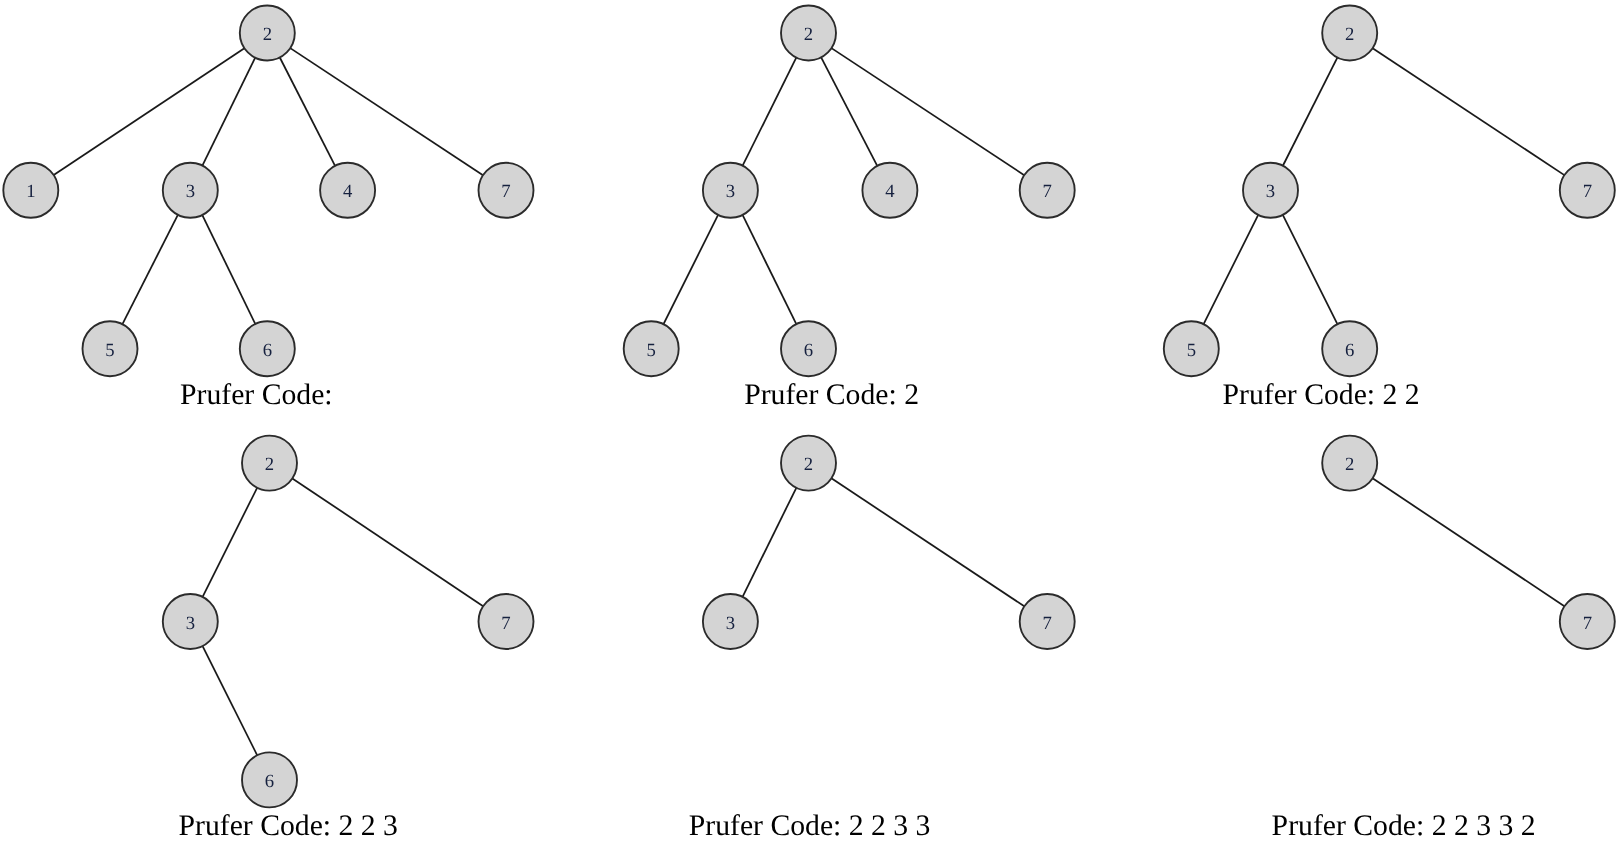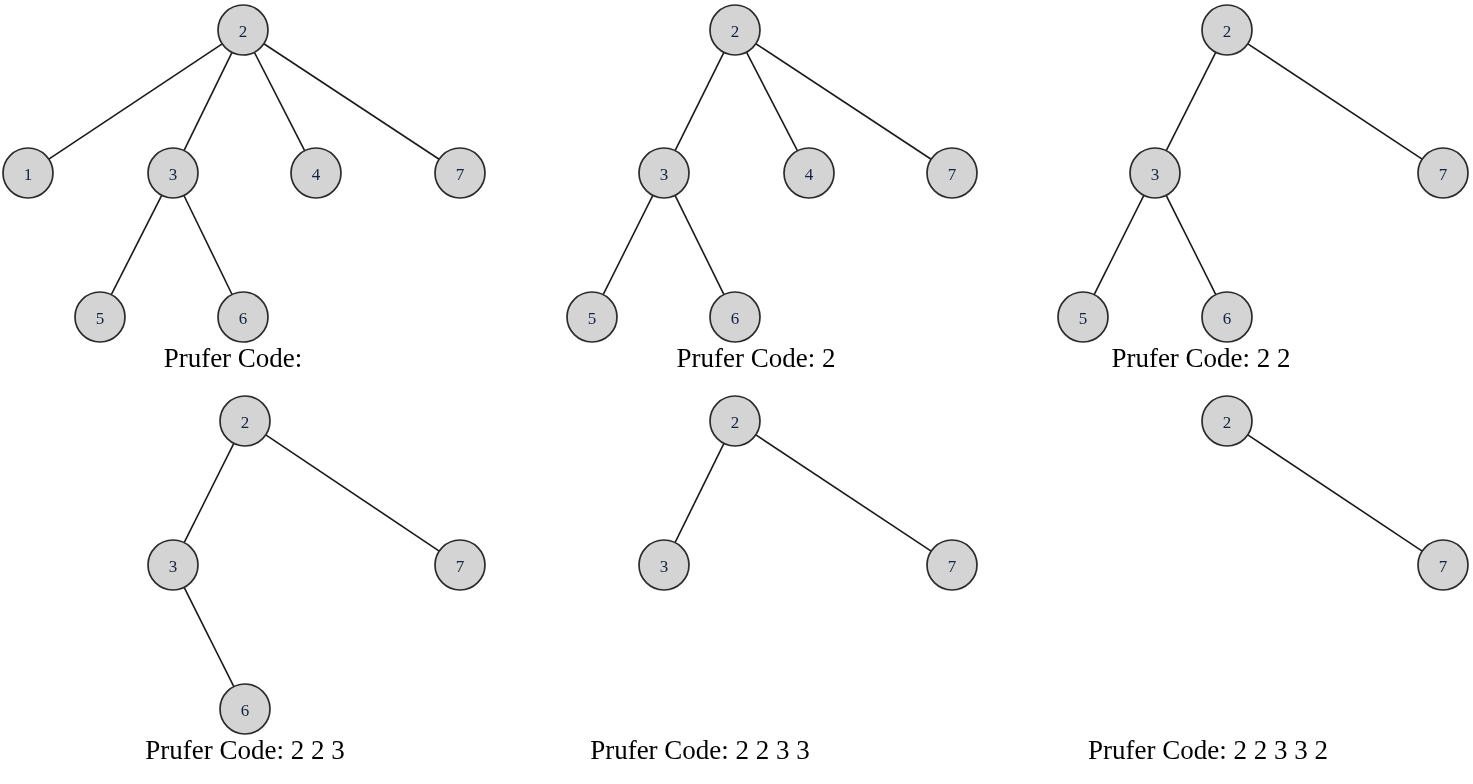--- a/index.html
+++ b/index.html
@@ -202,22 +202,22 @@
       <div class="caption" style="left: 0px; top: 345px; width: 1473px; text-align: left; transform: translateX(0px);">
         <span style="position: absolute; left: 233px; transform: translateX(-50%);">Prufer Code:</span>
       </div>
       <div class="caption" style="left: 0px; top: 345px; width: 1473px; text-align: left; transform: translateX(0px);">
         <span style="position: absolute; left: 756px; transform: translateX(-50%); font-family: Liberation Serif, serif;">Prufer Code: 2</span>
       </div>
       <div class="caption" style="left: 0px; top: 345px; width: 1473px; text-align: left; transform: translateX(0px);">
         <span style="position: absolute; left: 1201px; transform: translateX(-50%);">Prufer Code: 2 2</span>
       </div>
       <div class="caption" style="left: 0px; top: 737px; width: 1473px; text-align: left; transform: translateX(0px);">
-        <span style="position: absolute; left: 245px; transform: translateX(-50%);">Prufer Code: 2 2 3</span>
+        <span style="position: absolute; left: 262px; transform: translateX(-50%);">Prufer Code: 2 2 3</span>
       </div>
       <div class="caption" style="left: 0px; top: 737px; width: 1473px; text-align: left; transform: translateX(0px);">
-        <span style="position: absolute; left: 700px; transform: translateX(-50%); font-family: Liberation Serif, serif;">Prufer Code: 2 2 3 3</span>
+        <span style="position: absolute; left: 736px; transform: translateX(-50%); font-family: Liberation Serif, serif;">Prufer Code: 2 2 3 3</span>
       </div>
       <div class="caption" style="left: 0px; top: 737px; width: 1473px; text-align: left; transform: translateX(0px);">
-        <span style="position: absolute; left: 1208px; transform: translateX(-50%);">Prufer Code: 2 2 3 3 2</span>
+        <span style="position: absolute; left: 1276px; transform: translateX(-50%);">Prufer Code: 2 2 3 3 2</span>
       </div>
     </div>
 </div>
 
 </body></html>

